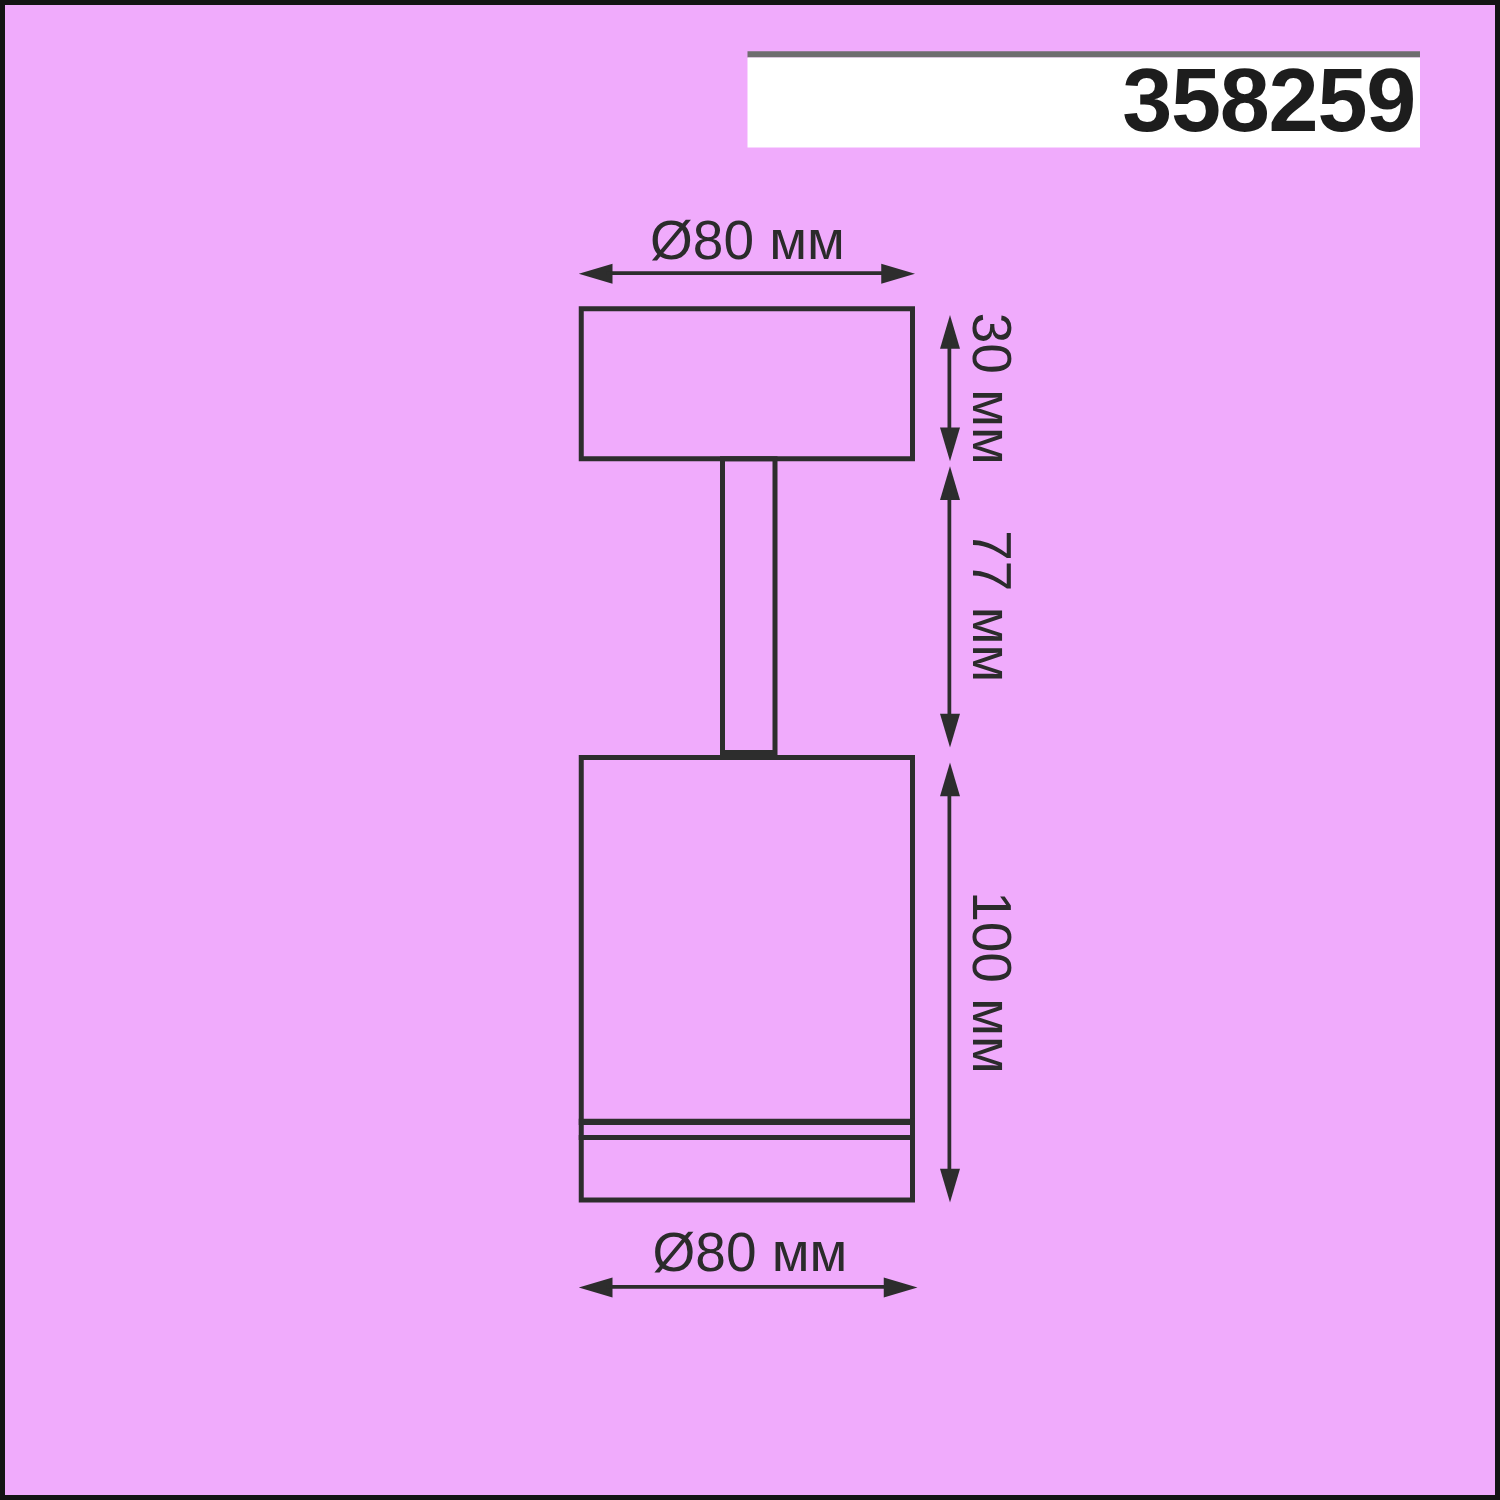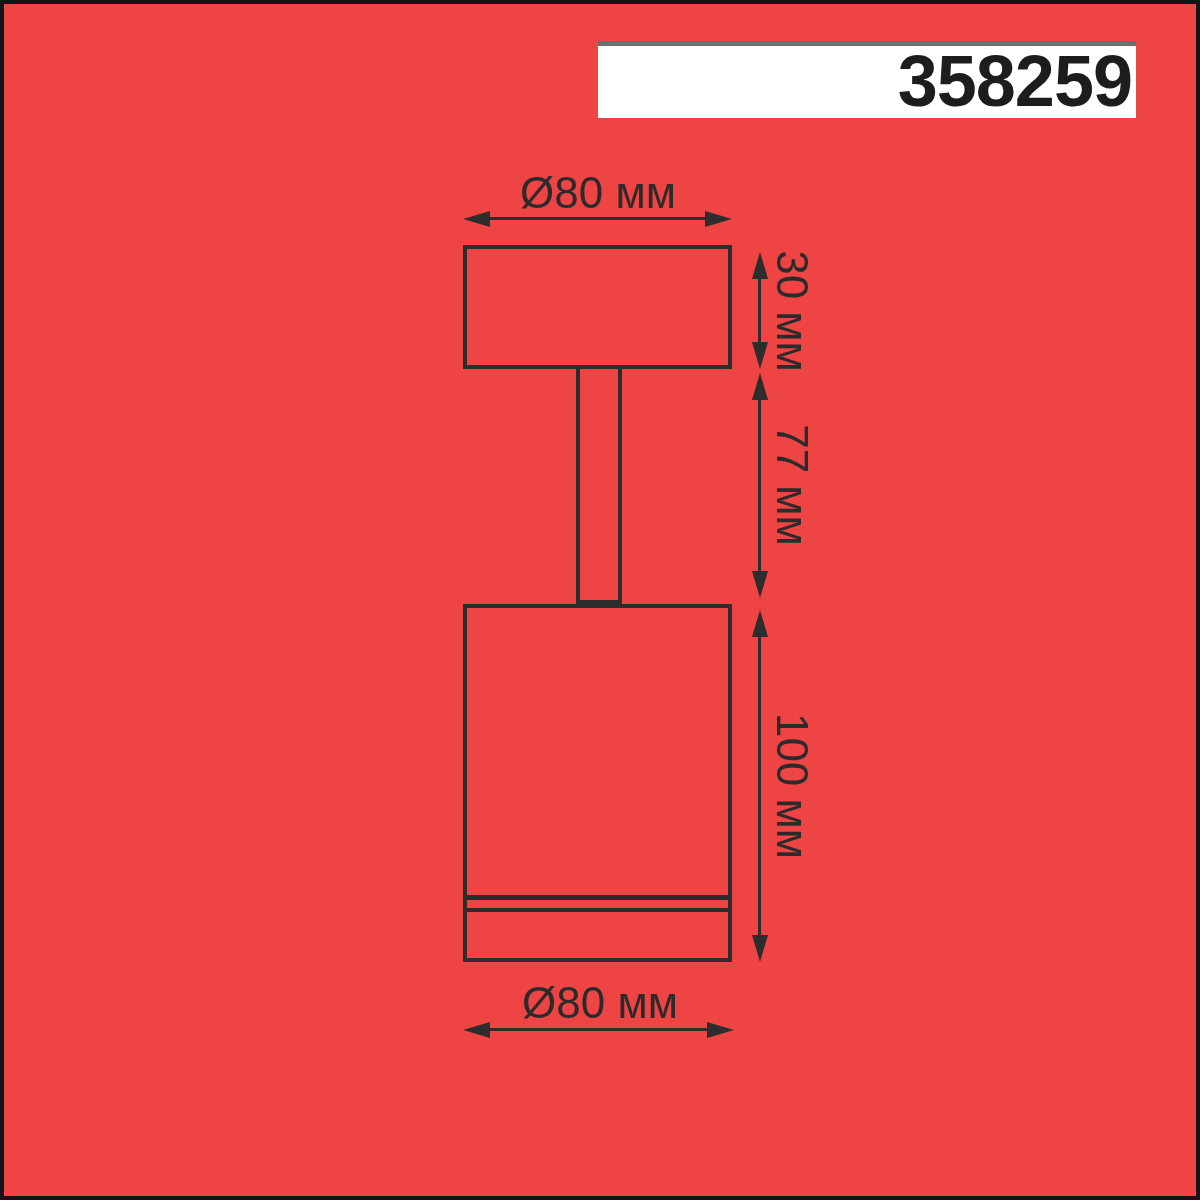--- a/index.html
+++ b/index.html
@@ -2,21 +2,21 @@
 <html><head>
 <meta charset="utf-8">
 <style>
   html, body { margin: 0; padding: 0; }
   body { font-family: "Liberation Sans", sans-serif; }
 
   .canvas {
     position: relative;
     width: 1200px;
     height: 1200px;
-    background: #ef4444;
+    background: #f0abfc;
     border: 4px solid #141414;
     box-sizing: border-box;
     overflow: hidden;
   }
 
   
   .header-rule {
     position: absolute;
     left: 594px; top: 37px;
     width: 538px; height: 5px;

